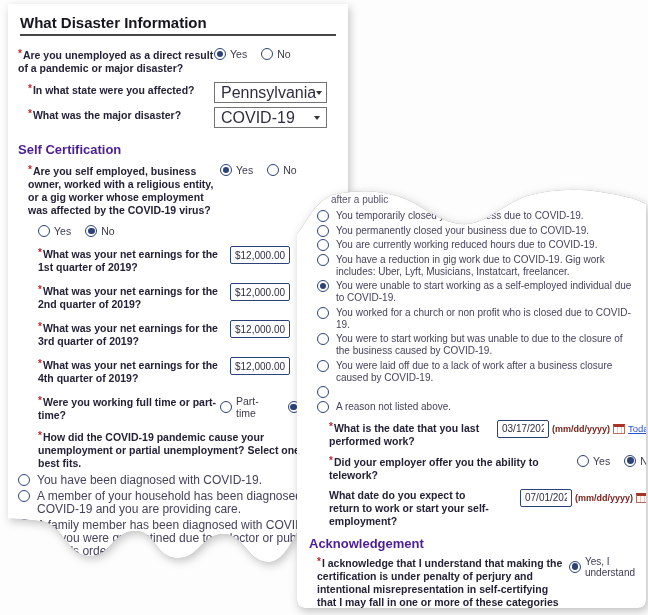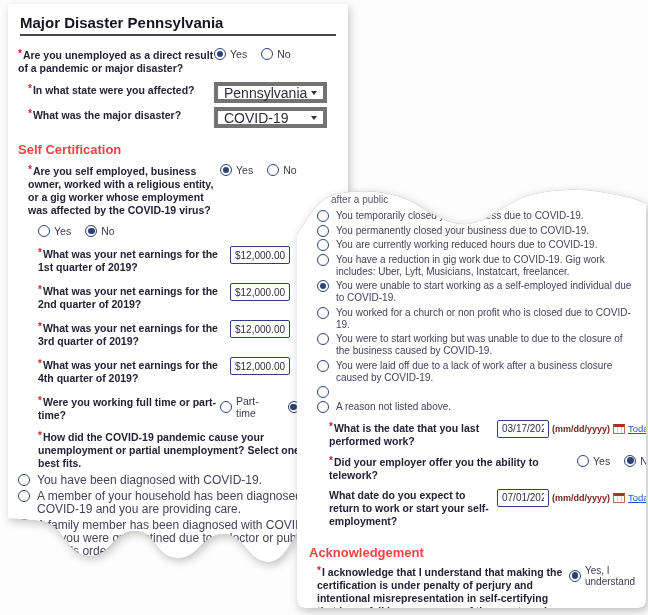--- a/index.html
+++ b/index.html
@@ -20,31 +20,31 @@
     clip-path:path("M0 0 H340 V492 C330 498 322 502 310 505 C290 510 284 556 262 558 C240 560 236 528 214 530 C192 532 190 556 168 554 C146 552 148 526 126 527 C104 528 102 554 80 552 C58 550 54 518 32 517 C20 516 10 514 0 515 Z");
   }
   #card-right{
     width:349px;height:420px;padding:6px 4px 0 12px;
     clip-path:path("M0 412 L0 46 C8 38 18 10 40 6 C62 2 80 2 100 8 C124 15 140 34 164 36 C188 38 206 16 230 8 C254 1 280 0 304 4 C322 7 338 10 349 16 L349 412 Q349 420 341 420 L8 420 Q0 420 0 412 Z");
   }
   .page-title{
     font-size:15px;font-weight:bold;color:#15151f;
     border-bottom:2px solid #474747;padding-bottom:3px;margin:2px 4px 11px 2px;
   }
-  .section-title{font-size:13px;font-weight:bold;color:#ef4444;margin:14px 0 6px 0;}
+  .section-title{font-size:13px;font-weight:bold;color:#4c1d95;margin:14px 0 6px 0;}
   .row{display:flex;align-items:flex-start;margin:0 0 7px 0;}
   .lbl{font-weight:bold;font-size:10.5px;line-height:13px;color:#232236;}
   .ast{color:#c1272d;font-weight:bold;margin-right:1px;font-size:10px;vertical-align:2px;}
   .rg{display:flex;align-items:center;gap:4px;font-size:10.5px;color:#3c3b4e;padding-top:1px;}
   .rg .gap{width:6px;}
   .radio{width:12px;height:12px;border:1.6px solid #2d4377;border-radius:50%;
     box-sizing:border-box;position:relative;flex:0 0 auto;background:#fff;}
   .radio.checked::after{content:"";position:absolute;inset:1.6px;background:#2d4377;border-radius:50%;}
-  .select{width:113px;height:21px;border:4px solid #737373;display:flex;align-items:center;
-    justify-content:space-between;padding:0 6px;font-size:14px;color:#2f2e40;background:#fff;box-sizing:border-box;}
+  .select{width:113px;height:21px;border:1px solid #737373;display:flex;align-items:center;
+    justify-content:space-between;padding:0 6px;font-size:16px;color:#2f2e40;background:#fff;box-sizing:border-box;}
   .caret{width:0;height:0;border-left:3.5px solid transparent;border-right:3.5px solid transparent;border-top:4.5px solid #333;}
   .tinput{border:1.6px solid #2d4377;border-radius:2px;height:18px;font-size:10px;color:#2f2e40;
     padding:8px 4px;font-family:inherit;background:#fff;box-sizing:border-box;}
   .money{width:60px;}
   .date{width:52px;text-align:center;}
   .opt{display:flex;gap:7px;margin-bottom:3px;align-items:flex-start;font-size:12px;line-height:13px;color:#45435a;}
   .opt .radio{margin-top:0;}
   #card-right .opt{font-size:10px;line-height:12px;margin-bottom:2.5px;margin-left:8px;padding-right:4px;}
   .frag{font-size:10px;color:#55536a;margin-left:22px;height:12px;margin-bottom:4px;}
   .ctrl-line{display:flex;align-items:center;gap:3px;}
@@ -56,21 +56,21 @@
   .b196{flex:0 0 196px;} .b186{flex:0 0 186px;} .b192{flex:0 0 192px;}
   .b182{flex:0 0 182px;} .b168{flex:0 0 168px;} .b252{flex:0 0 252px;} .b248{flex:0 0 248px;}
   .ml10{margin-left:10px;} .ml20{margin-left:20px;} .ml8{margin-left:8px;}
   .mb4{margin-bottom:4px;} .mb9{margin-bottom:9px;}
 </style>
 </head>
 <body>
 
 <div class="card-wrap" id="left-wrap">
   <div class="card" id="card-left">
-    <div class="page-title">Major Disaster Pennsylvania</div>
+    <div class="page-title">What Disaster Information</div>
 
     <div class="row">
       <div class="lbl b196"><span class="ast">*</span><span>Are you unemployed as a direct result of a pandemic or major disaster?</span></div>
       <div class="rg">
         <span class="radio checked"></span>
         <span>Yes</span>
         <span class="gap"></span>
         <span class="radio"></span>
         <span>No</span>
       </div>
@@ -232,21 +232,21 @@
       <div class="lbl b248"><span class="ast">*</span><span>Did your employer offer you the ability to telework?</span></div>
       <div class="rg">
         <span class="radio"></span>
         <span>Yes</span>
         <span class="gap"></span>
         <span class="radio checked"></span>
         <span>No</span>
       </div>
     </div>
 
-    <div class="row ml20" style="margin-bottom:17px;">
+    <div class="row ml20" style="margin-bottom:8px;gap:23px;">
       <div class="lbl b168"><span>What date do you expect to return to work or start your self-employment?</span></div>
       <div class="ctrl-line">
         <input class="tinput date" value="07/01/2020" style="">
         <span class="hint">(mm/dd/yyyy)</span>
         <span class="cal"></span>
         <span class="today">Today</span>
       </div>
     </div>
 
     <div class="section-title" style="margin:4px 0 4px 0;">Acknowledgement</div>

